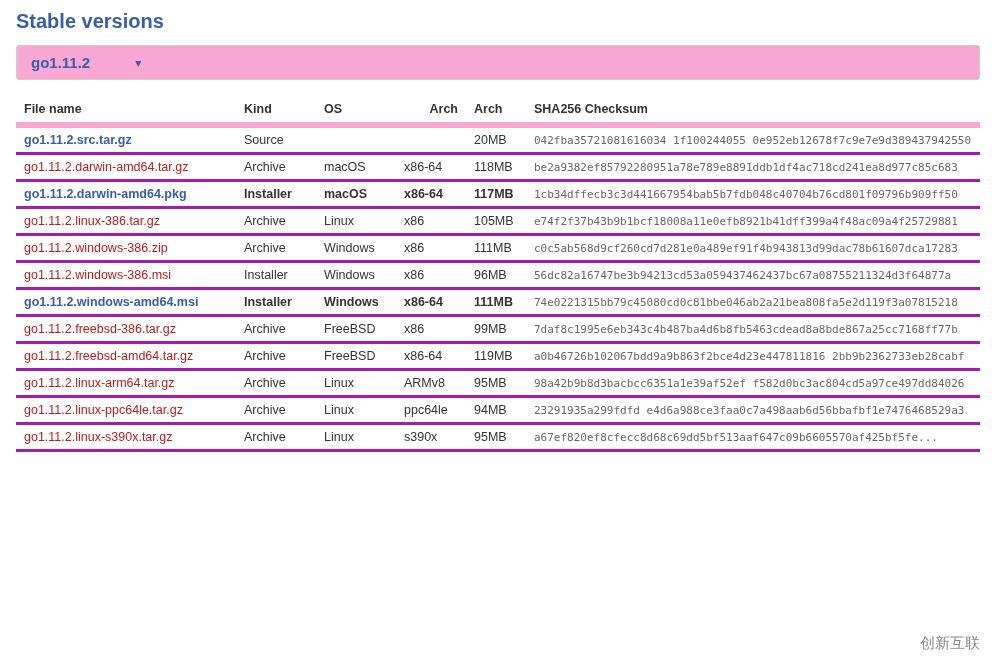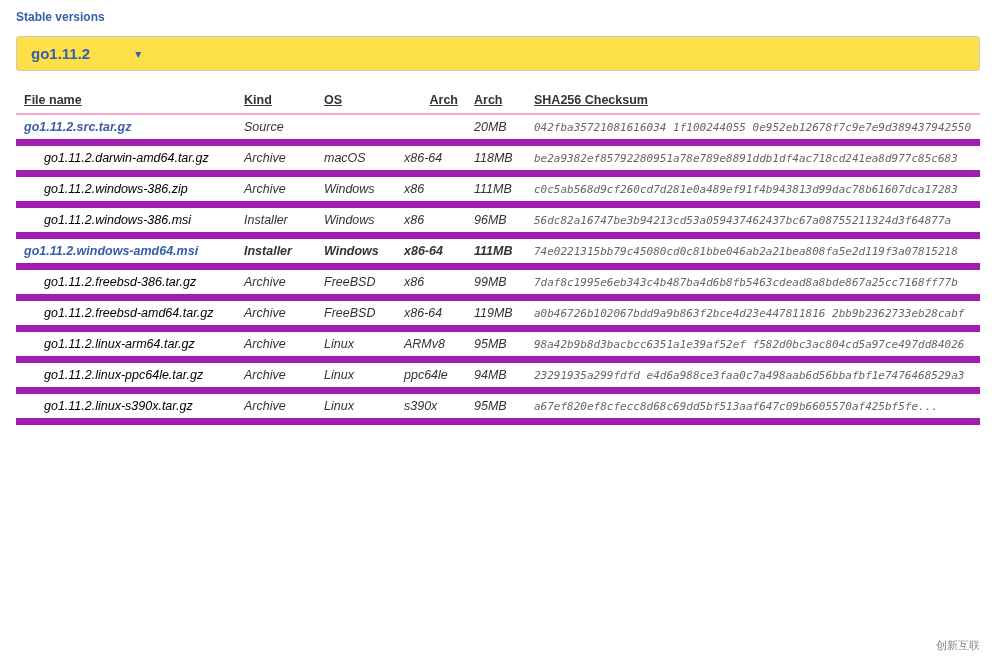--- a/index.html
+++ b/index.html
@@ -5,26 +5,26 @@
     * { box-sizing: border-box; margin: 0; padding: 0; }
     body {
       font-family: Arial, sans-serif;
       font-size: 13px;
       color: #333;
       background: #fff;
       padding: 10px 16px;
     }
     h1 {
       color: #375EAB;
-      font-size: 12px;
+      font-size: 20px;
       font-weight: bold;
       margin-bottom: 12px;
     }
     .version-selector {
-      background: #fde047;
+      background: #f9a8d4;
       border: 1px solid #ccc;
       padding: 8px 14px;
       margin-bottom: 16px;
       display: inline-flex;
       align-items: center;
       border-radius: 3px;
       width: 100%;
       gap: 41px;
     }
     .version-label {
@@ -36,42 +36,39 @@
     .dropdown-arrow {
       color: #375EAB;
       font-size: 12px;
     }
     table {
       width: 100%;
       border-collapse: collapse;
       font-size: 12.5px;
     }
     thead tr {
-      border-bottom: 2px solid #f9a8d4;
-      text-decoration: underline;
+      border-bottom: 6px solid #f9a8d4;
     }
     thead th {
       text-align: left;
       padding: 6px 8px;
       font-weight: bold;
       color: #333;
       white-space: nowrap;
     }
     tbody tr {
-      border-bottom: 7px solid #a21caf;
-      font-style: italic;
+      border-bottom: 3px solid #a21caf;
     }
     tbody td {
       padding: 5px 8px;
       vertical-align: middle;
     }
     .link {
-      color: #000000;
+      color: #b91c1c;
       text-decoration: none;
-      margin-left: 20px;
     }
     .link-bold {
       color: #375EAB;
       font-weight: bold;
       text-decoration: none;
     }
     .checksum {
       font-size: 11px;
       color: #666;
       font-family: monospace;
@@ -87,21 +84,21 @@
     .col-filename { width: 220px; }
     .col-kind { width: 80px; }
     .col-os { width: 80px; }
     .col-arch { width: 70px; text-align: right; }
     .col-size { width: 60px; }
     .col-checksum { width: auto; }
     .watermark {
       position: fixed;
       bottom: 10px;
       right: 10px;
-      font-size: 11px;
+      font-size: 15px;
       color: #888;
       background: rgba(255,255,255,0.8);
       padding: 2px 6px;
       border-radius: 3px;
     }
   </style>
 </head>
 <body>
 
 
@@ -138,20 +135,36 @@
       </tr>
       <tr>
         <td class="col-filename"><a href="#" class="link">go1.11.2.darwin-amd64.tar.gz</a></td>
         <td>Archive</td>
         <td>macOS</td>
         <td>x86-64</td>
         <td>118MB</td>
         <td class="checksum">be2a9382ef85792280951a78e789e8891ddb1df4ac718cd241ea8d977c85c683</td>
       </tr>
       <tr>
+        <td class="col-filename"><a href="#" class="link-bold">go1.11.2.darwin-amd64.pkg</a></td>
+        <td><strong>Installer</strong></td>
+        <td><strong>macOS</strong></td>
+        <td><strong>x86-64</strong></td>
+        <td><strong>117MB</strong></td>
+        <td class="checksum">1cb34dffecb3c3d441667954bab5b7fdb048c40704b76cd801f09796b909ff50</td>
+      </tr>
+      <tr>
+        <td class="col-filename"><a href="#" class="link">go1.11.2.linux-386.tar.gz</a></td>
+        <td>Archive</td>
+        <td>Linux</td>
+        <td>x86</td>
+        <td>105MB</td>
+        <td class="checksum">e74f2f37b43b9b1bcf18008a11e0efb8921b41dff399a4f48ac09a4f25729881</td>
+      </tr>
+      <tr>
         <td class="col-filename"><a href="#" class="link">go1.11.2.windows-386.zip</a></td>
         <td>Archive</td>
         <td>Windows</td>
         <td>x86</td>
         <td>111MB</td>
         <td class="checksum">c0c5ab568d9cf260cd7d281e0a489ef91f4b943813d99dac78b61607dca17283</td>
       </tr>
       <tr>
         <td class="col-filename"><a href="#" class="link">go1.11.2.windows-386.msi</a></td>
         <td>Installer</td>

